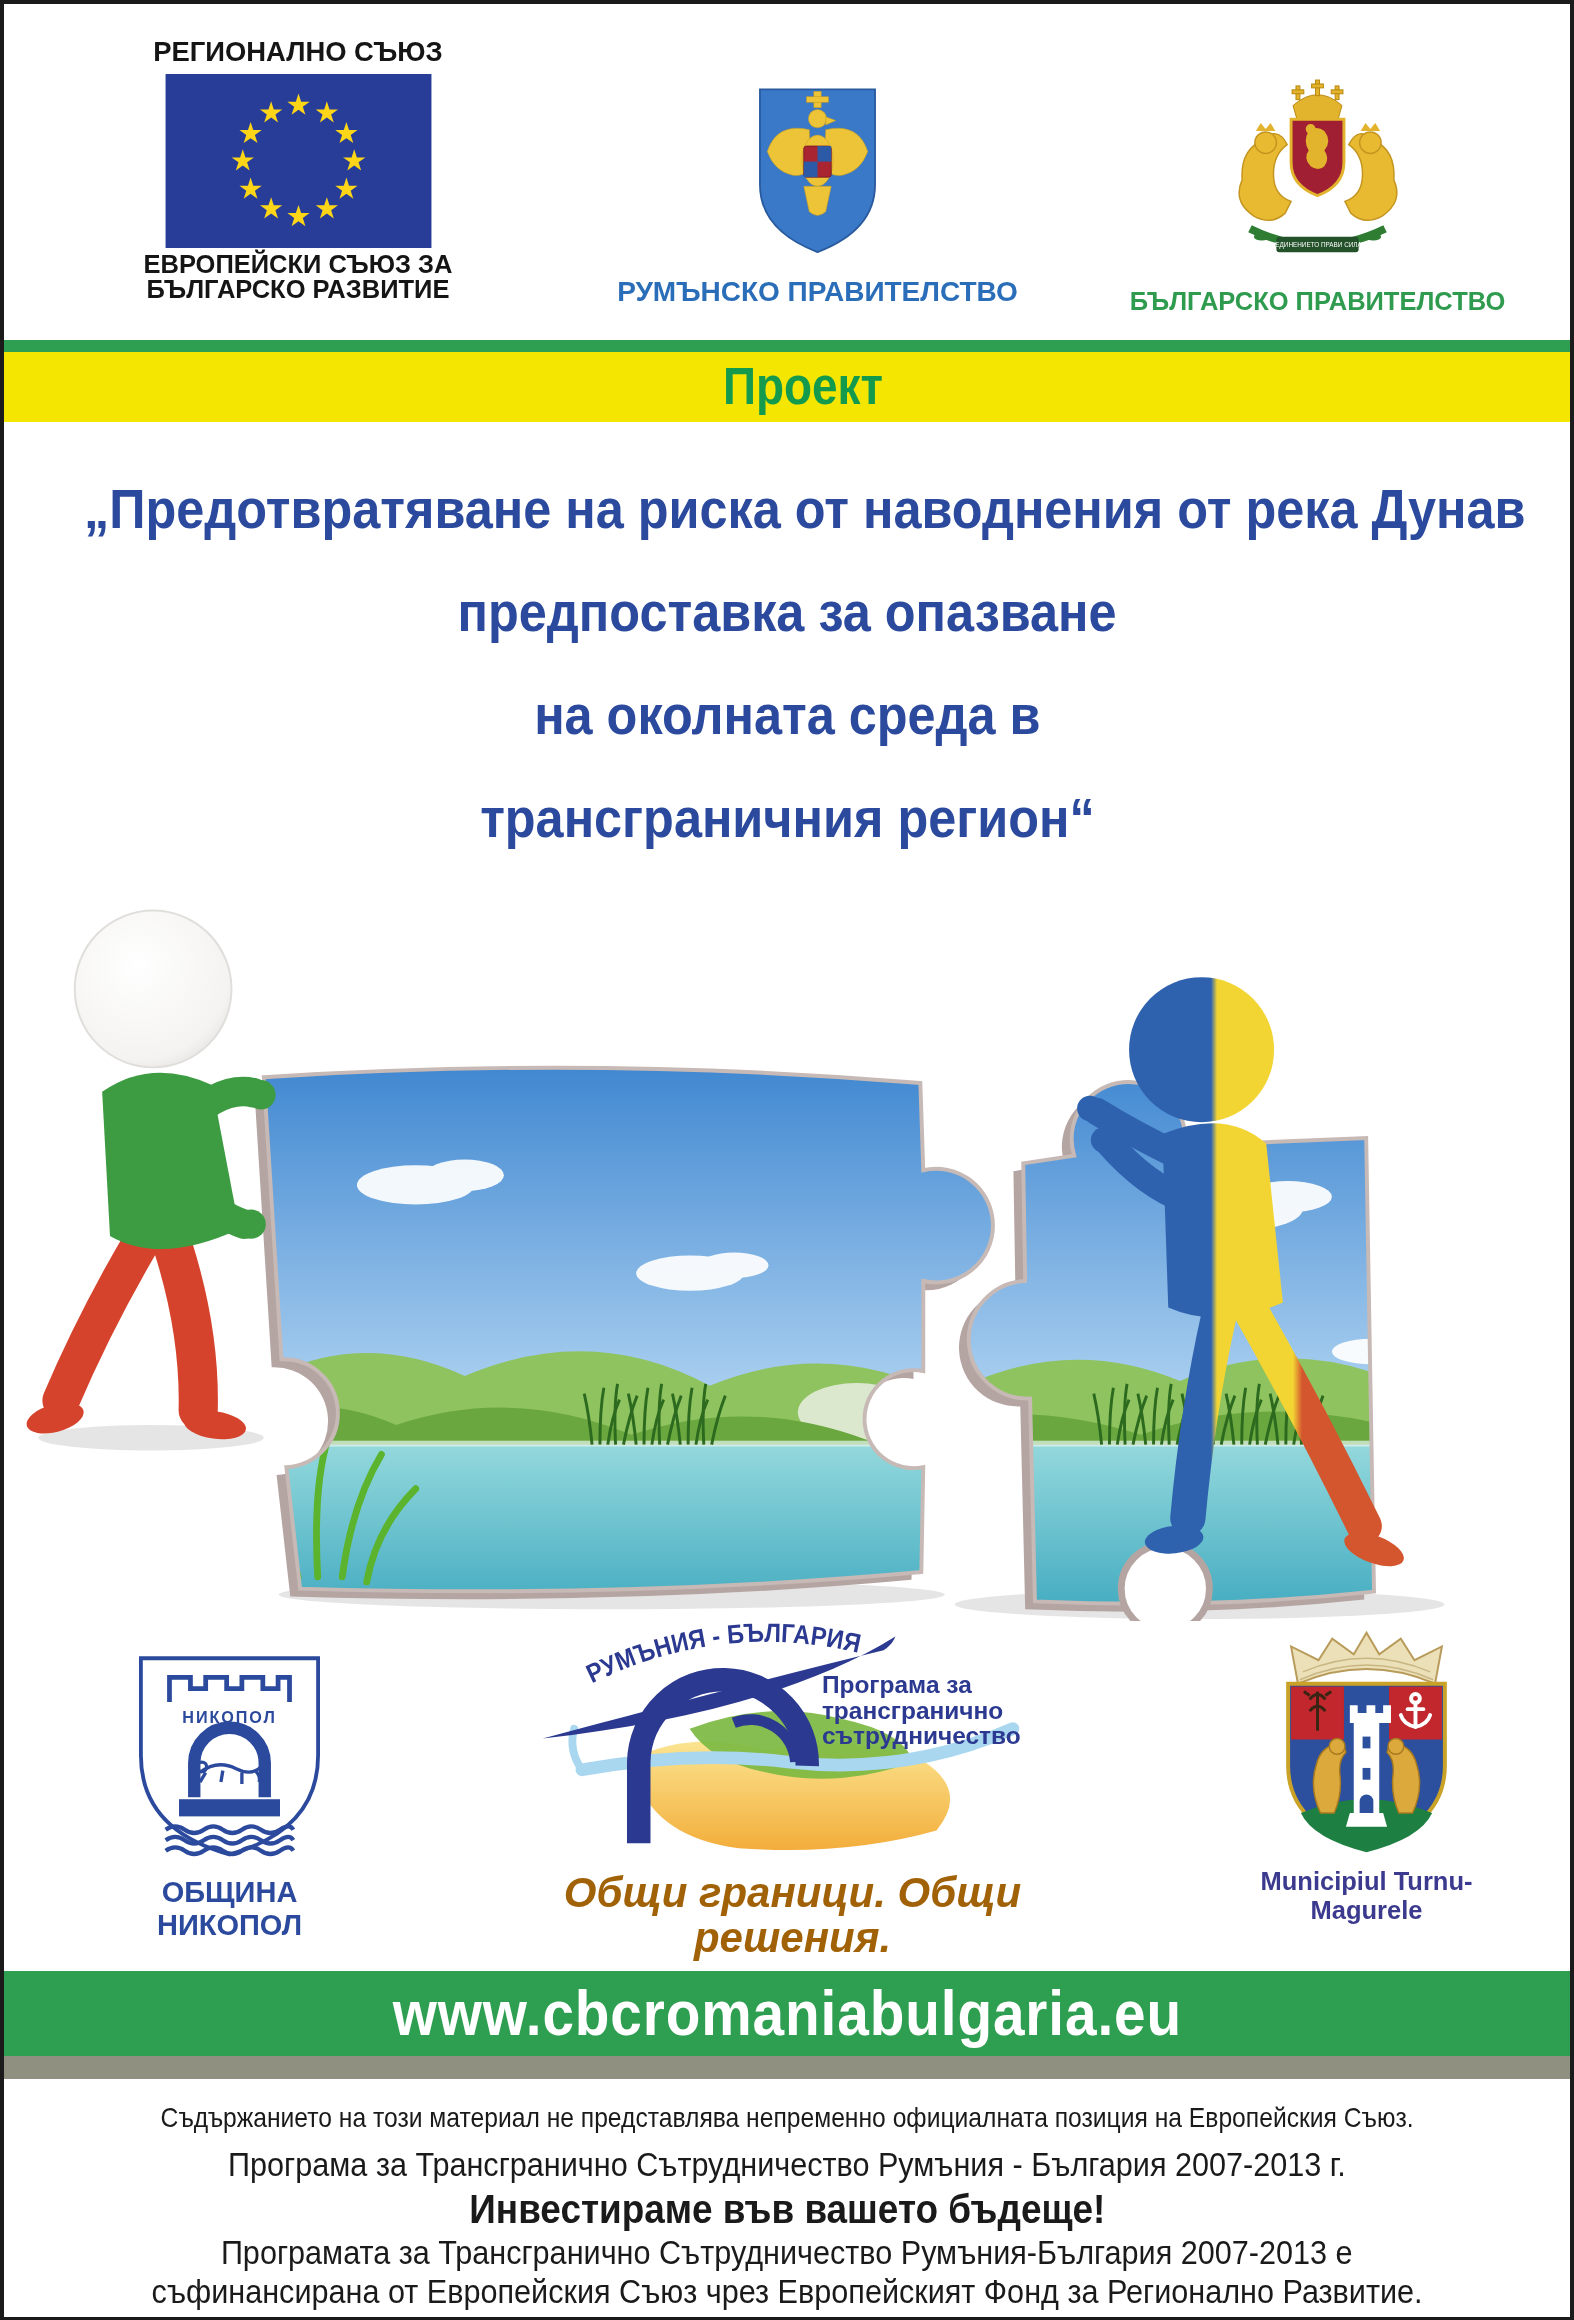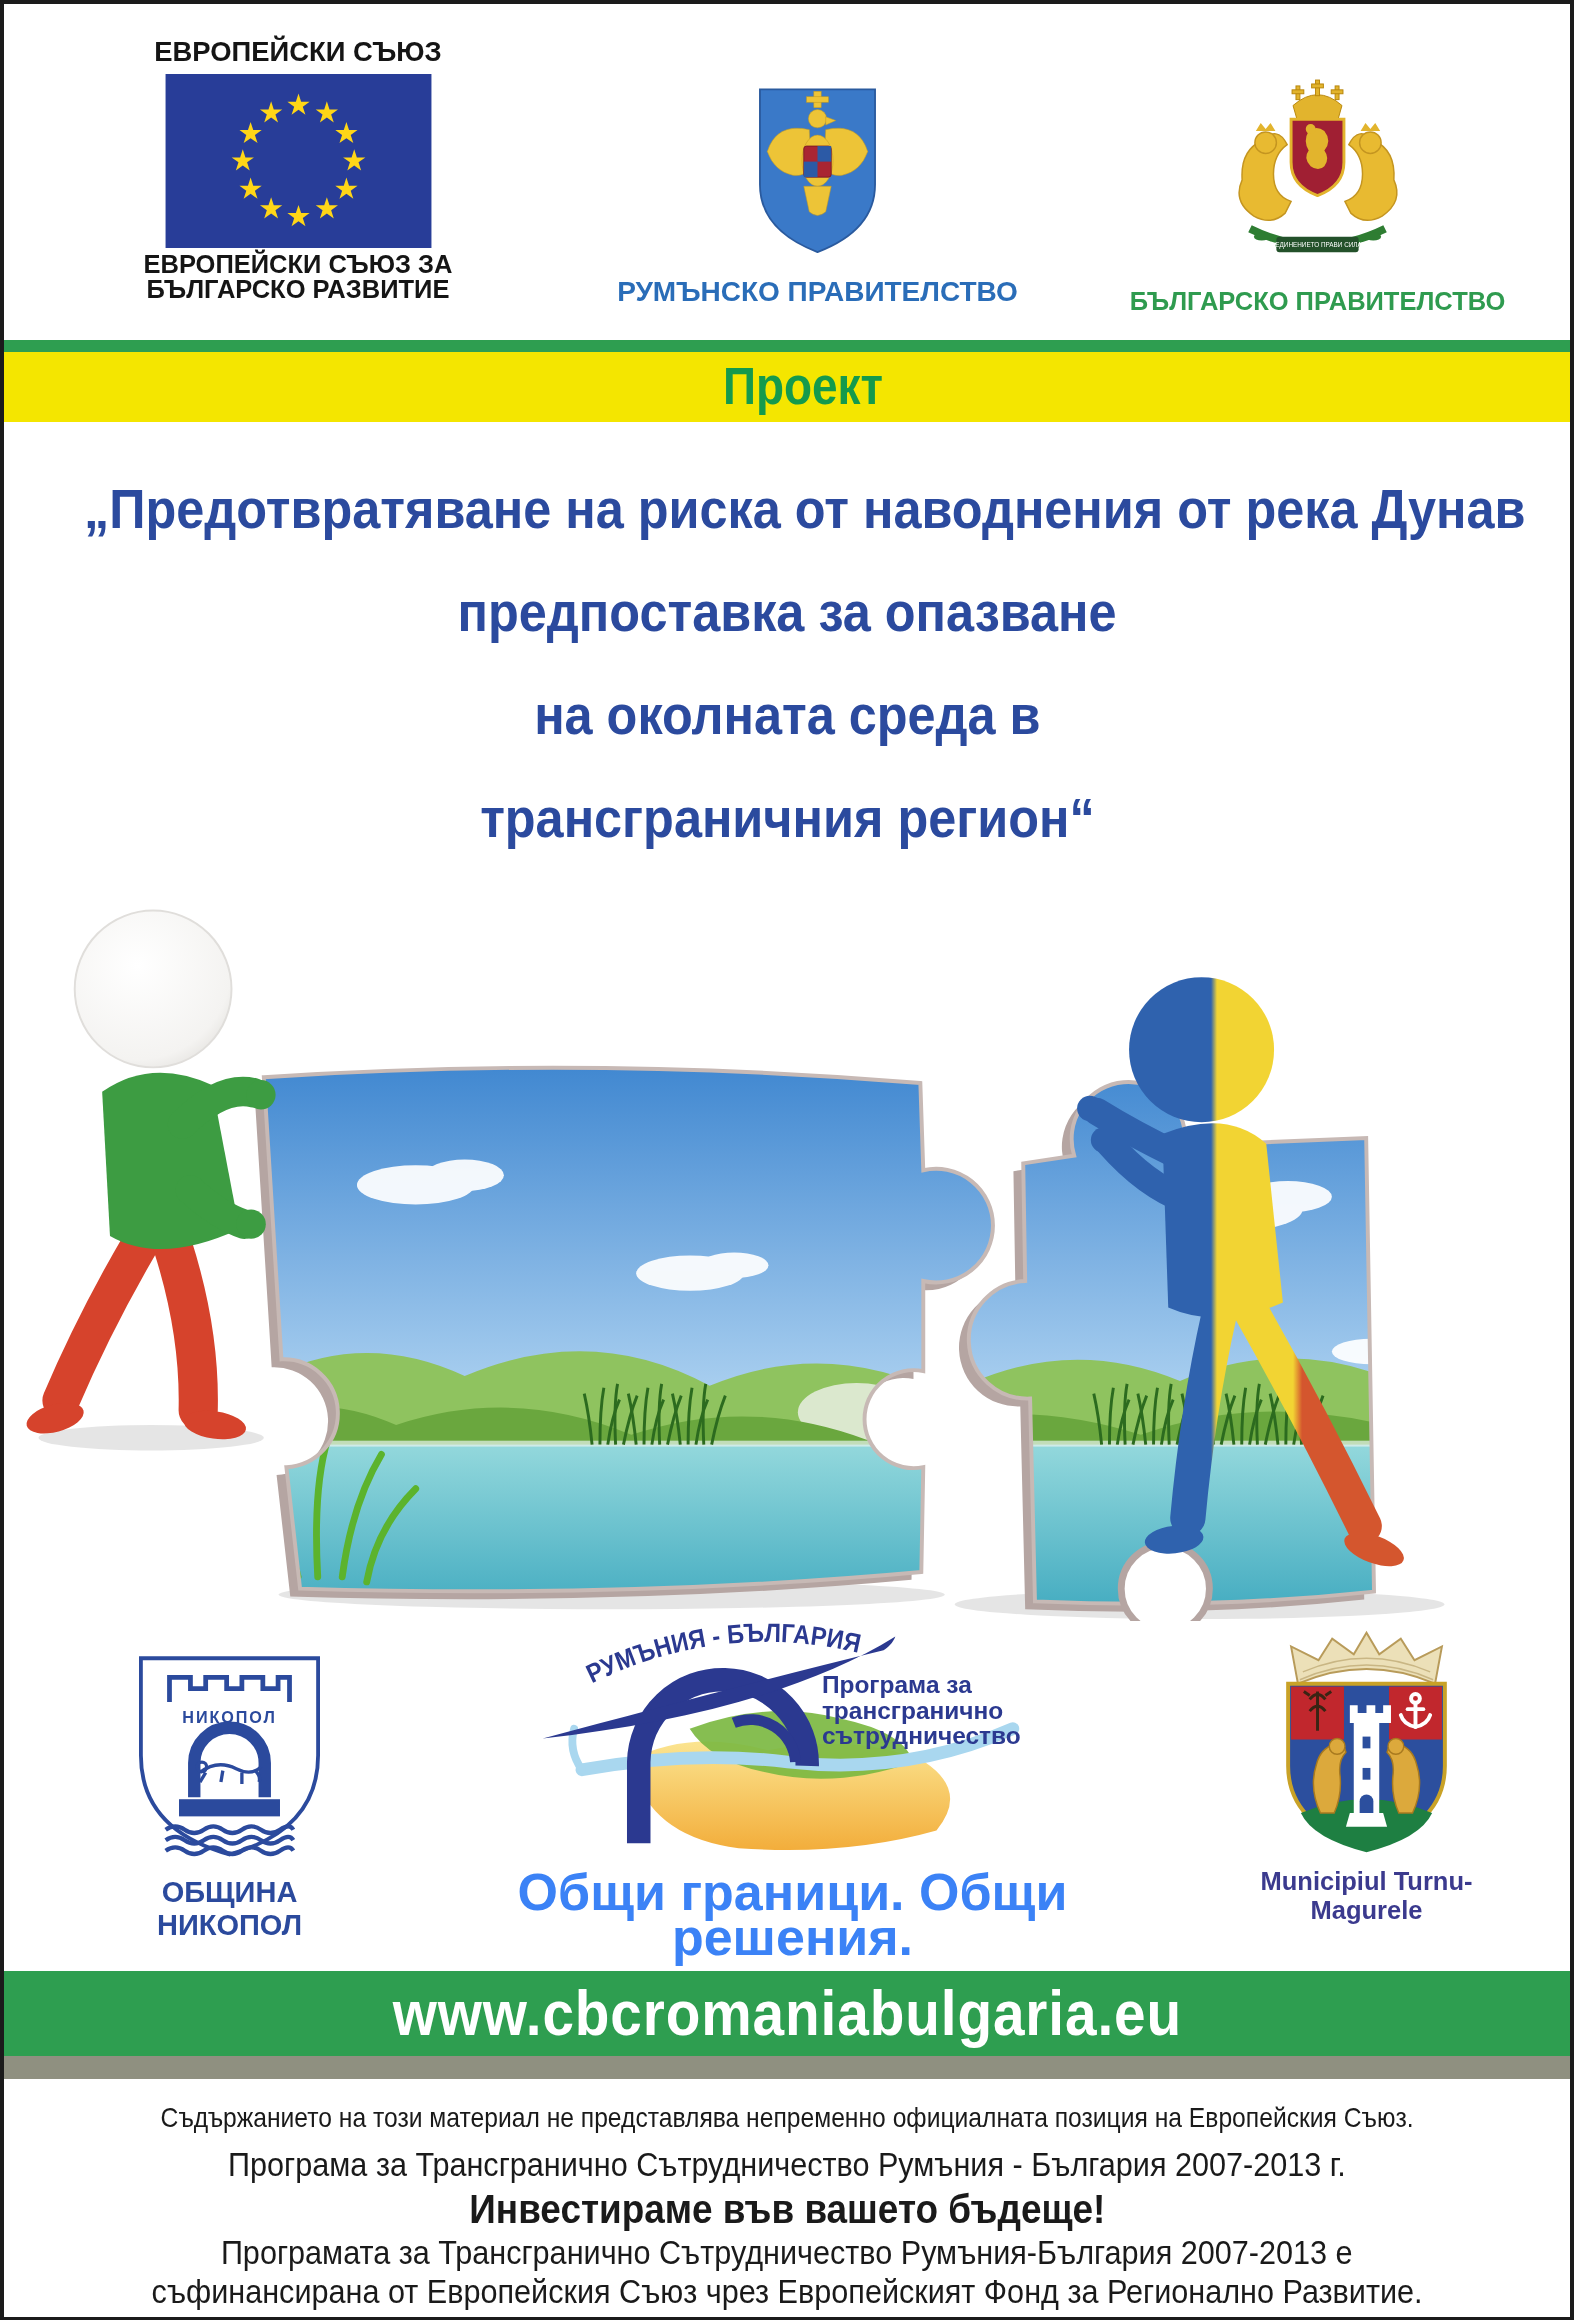--- a/index.html
+++ b/index.html
@@ -27,21 +27,21 @@
   .yellow-band .lbl{font-size:51px;font-weight:bold;color:#149a4c;}
   
   .title{left:0;top:453px;width:100%;text-align:center;color:#2b4a9e;font-weight:bold;}
   .title .line{height:103px;line-height:103px;font-size:56px;}
   
   .illu{left:0;top:887px;}
   
   .nik-block{left:93px;top:1639px;width:265px;text-align:center;}
   .nik-label{margin-top:7.8px;font-size:29px;font-weight:600;color:#2b4a9d;}
   .prog-block{left:480px;top:1609px;width:617px;text-align:center;}
-  .prog-slogan{margin-top:5.9px;font-size:52px;font-weight:bold;color:#3b82f6;line-height:45px;}
+  .prog-slogan{margin-top:5.9px;font-size:42px;font-weight:bold;color:#a16207;line-height:45px;font-style:italic;}
   .turnu-block{left:1201px;top:1617px;width:323px;text-align:center;}
   .turnu-label{margin-top:5.9px;font-size:25.5px;font-weight:600;color:#3b3a8e;}
   
   .web-band{left:0;top:1967px;width:100%;height:85px;background:#2e9e50;text-align:center;line-height:85px;}
   .web-band .url{font-size:63px;font-weight:bold;color:#ffffff;letter-spacing:1px;}
   .gray-bar{left:0;top:2052px;width:100%;height:22.5px;background:#8f9080;}
   
   .footer{left:0;top:2096px;width:100%;text-align:center;color:#1a1a1a;}
   .f1{font-size:27.4px;line-height:35px;margin-bottom:7.8px;}
   .f2{font-size:34px;line-height:43px;}
@@ -49,21 +49,21 @@
   .f4{font-size:34px;line-height:39px;}
   .f5{font-size:34px;line-height:39px;}
   svg text{font-family:"Liberation Sans",sans-serif;}
 </style>
 </head>
 <body>
 
 <div class="page">
 
   <div class="abs eu-block">
-    <div class="eu-title">ЕВРОПЕЙСКИ СЪЮЗ</div>
+    <div class="eu-title">РЕГИОНАЛНО СЪЮЗ</div>
     <svg class="eu-flag" width="267" height="174" viewBox="0 0 272 178">
       <defs>
         <path id="star" d="M0,-12 L2.7,-3.7 L11.4,-3.7 L4.4,1.4 L7.1,9.7 L0,4.6 L-7.1,9.7 L-4.4,1.4 L-11.4,-3.7 L-2.7,-3.7 Z" fill="#ffd617"></path>
       </defs>
       <rect width="272" height="178" fill="#283d98"></rect>
       <use href="#star" x="136" y="32"></use>
         <use href="#star" x="165" y="40"></use>
       <use href="#star" x="185" y="61"></use>
         <use href="#star" x="193" y="89"></use>
       <use href="#star" x="185" y="118"></use>

